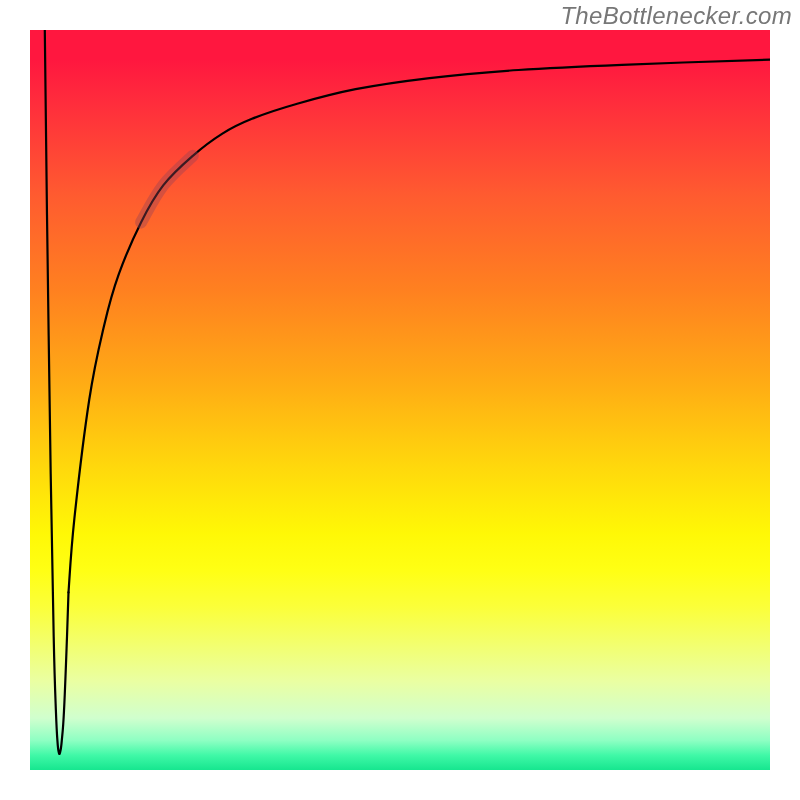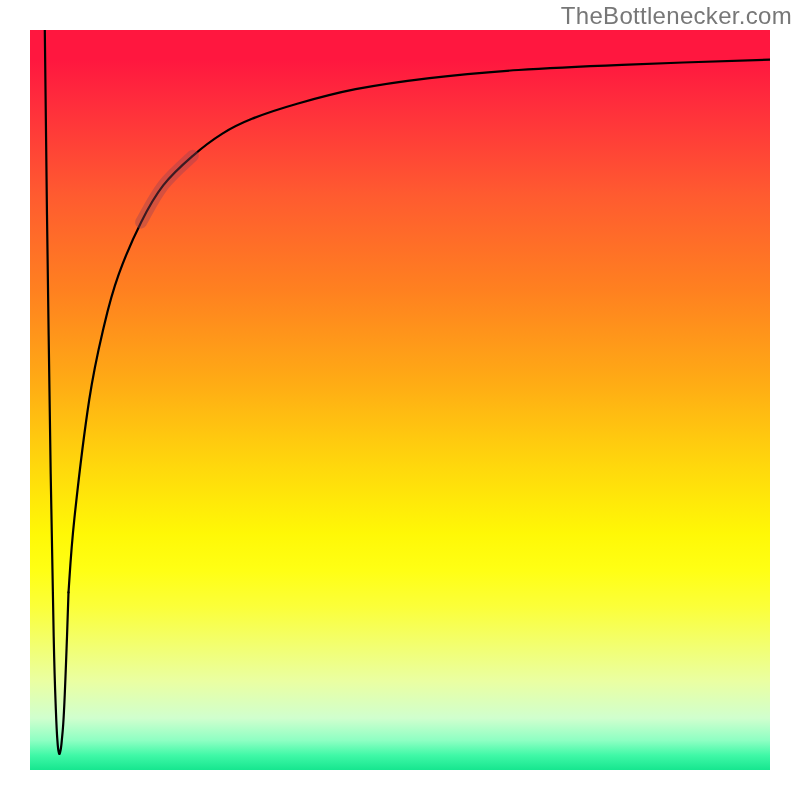--- a/index.html
+++ b/index.html
@@ -8,20 +8,21 @@
     width: 800px;
     height: 800px;
     background: #ffffff;
     font-family: Arial, Helvetica, sans-serif;
     overflow: hidden;
   }
   .container {
     position: relative;
     width: 800px;
     height: 800px;
+    font-style: italic;
   }
   .watermark {
     position: absolute;
     top: 2px;
     right: 8px;
     color: #777777;
     font-size: 24px;
     font-weight: 500;
     letter-spacing: 0.3px;
     z-index: 10;

